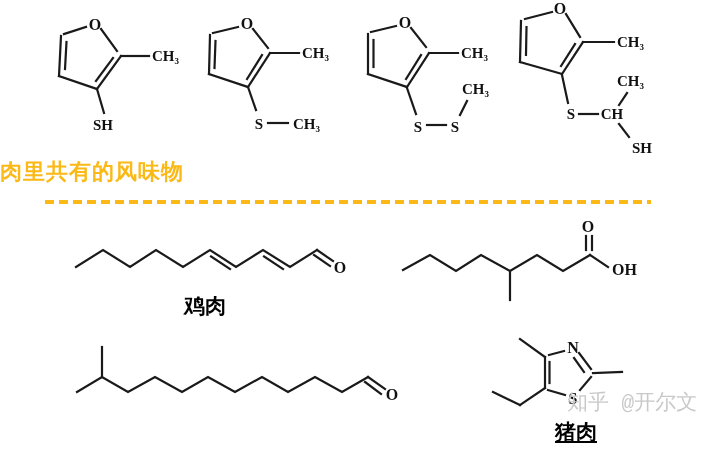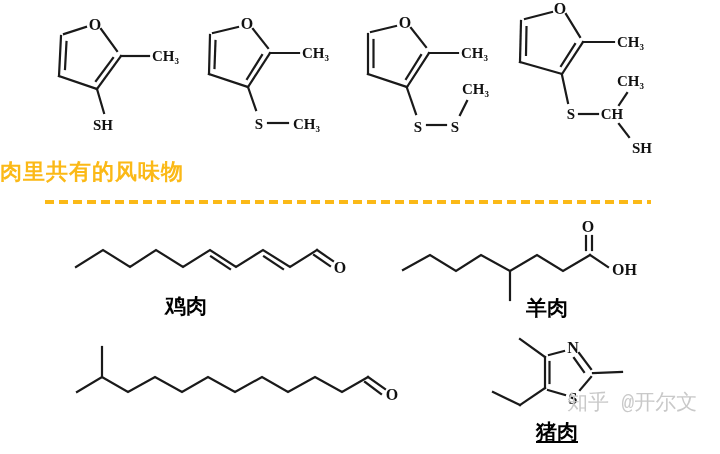--- a/index.html
+++ b/index.html
@@ -8,21 +8,21 @@
     font-family:"Liberation Sans",sans-serif;overflow:hidden;
   }
   svg{position:absolute;overflow:visible;}
   svg text{
     font-family:"Liberation Serif","DejaVu Serif",serif;
     font-weight:700;fill:#111111;
   }
   .atom{font-size:16px;}
   .atom-sm{font-size:15px;}
   .cjk-label{
-    position:absolute;width:80px;
+    position:absolute;width:80px;text-align:center;
     font-size:21px;font-weight:700;color:#000;line-height:24px;
     font-family:"Liberation Sans","DejaVu Sans",sans-serif;z-index:2;
   }
   .title{
     position:absolute;left:0;top:157px;width:720px;text-align:left;
     font-size:22px;font-weight:700;letter-spacing:1px;z-index:2;
     font-family:"Liberation Sans","DejaVu Sans",sans-serif;
   }
   .watermark{
     position:absolute;left:567px;top:388px;white-space:nowrap;
@@ -137,21 +137,20 @@
     <g stroke="#1a1a1a" stroke-width="2.2" fill="none" stroke-linejoin="miter" stroke-linecap="square">
       <polyline points="8,48 35,33 61,49 86,33 115,49 142,33 168,49 195,33"></polyline>
       <line x1="115" y1="49" x2="115" y2="78"></line>
       <line x1="191" y1="28" x2="191" y2="14"></line>
       <line x1="197" y1="28" x2="197" y2="14"></line>
       <line x1="195" y1="33" x2="213" y2="45"></line>
     </g>
     <text class="atom" x="193" y="10" text-anchor="middle">O</text>
     <text class="atom" x="217" y="53">OH</text>
   </svg>
-  <div class="cjk-label" style="left:526px;top:296px;">羊肉</div>
 
   <svg style="left:68px;top:342px" width="340" height="62" viewBox="0 0 340 62">
     <g stroke="#1a1a1a" stroke-width="2.2" fill="none" stroke-linejoin="miter" stroke-linecap="square">
       <polyline points="9,50 34,35 60,50 87,35 114,50 140,35 167,50 194,35 220,50 247,35 274,50 300,35"></polyline>
       <line x1="34" y1="35" x2="34" y2="5"></line>
       <line x1="300" y1="35" x2="317" y2="47"></line>
       <line x1="297" y1="40" x2="313" y2="52"></line>
     </g>
     <text class="atom" x="324" y="58" text-anchor="middle">O</text>
   </svg>

